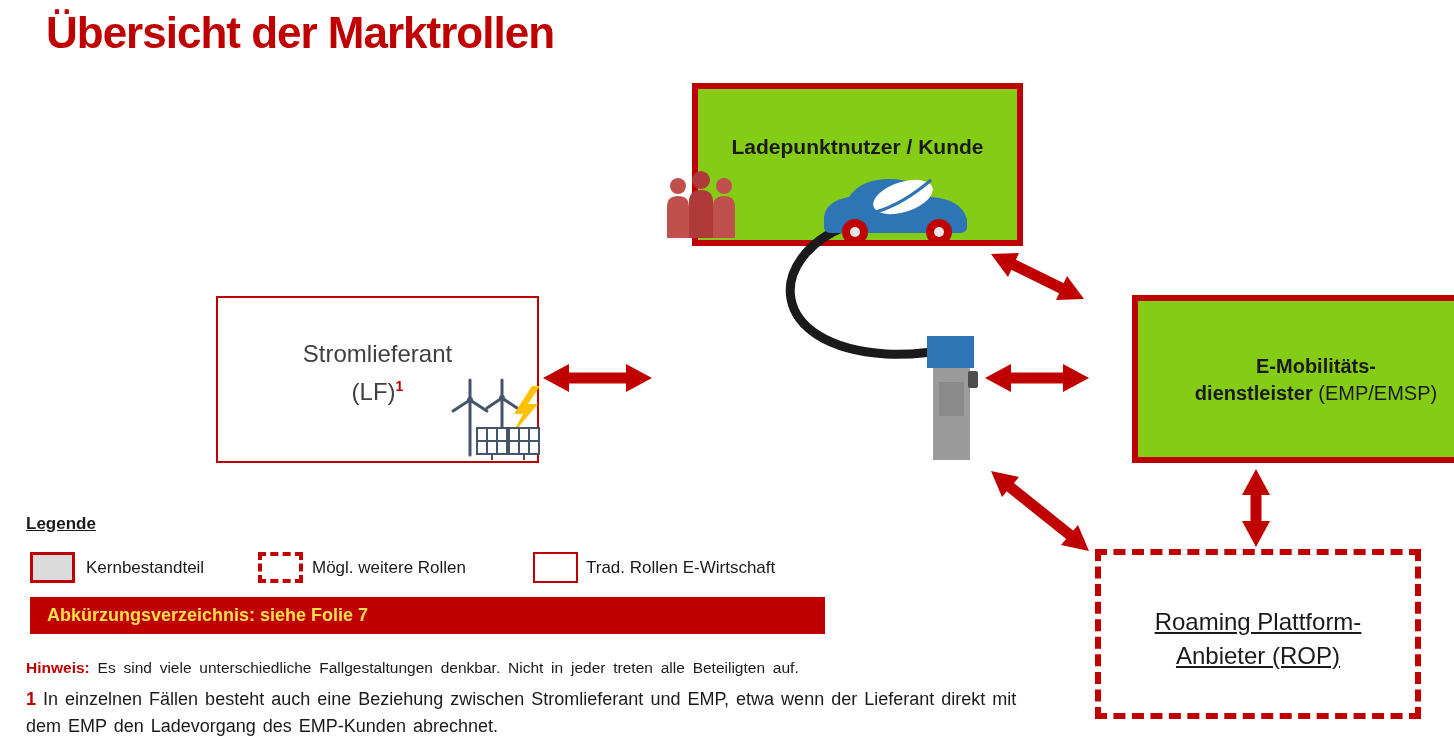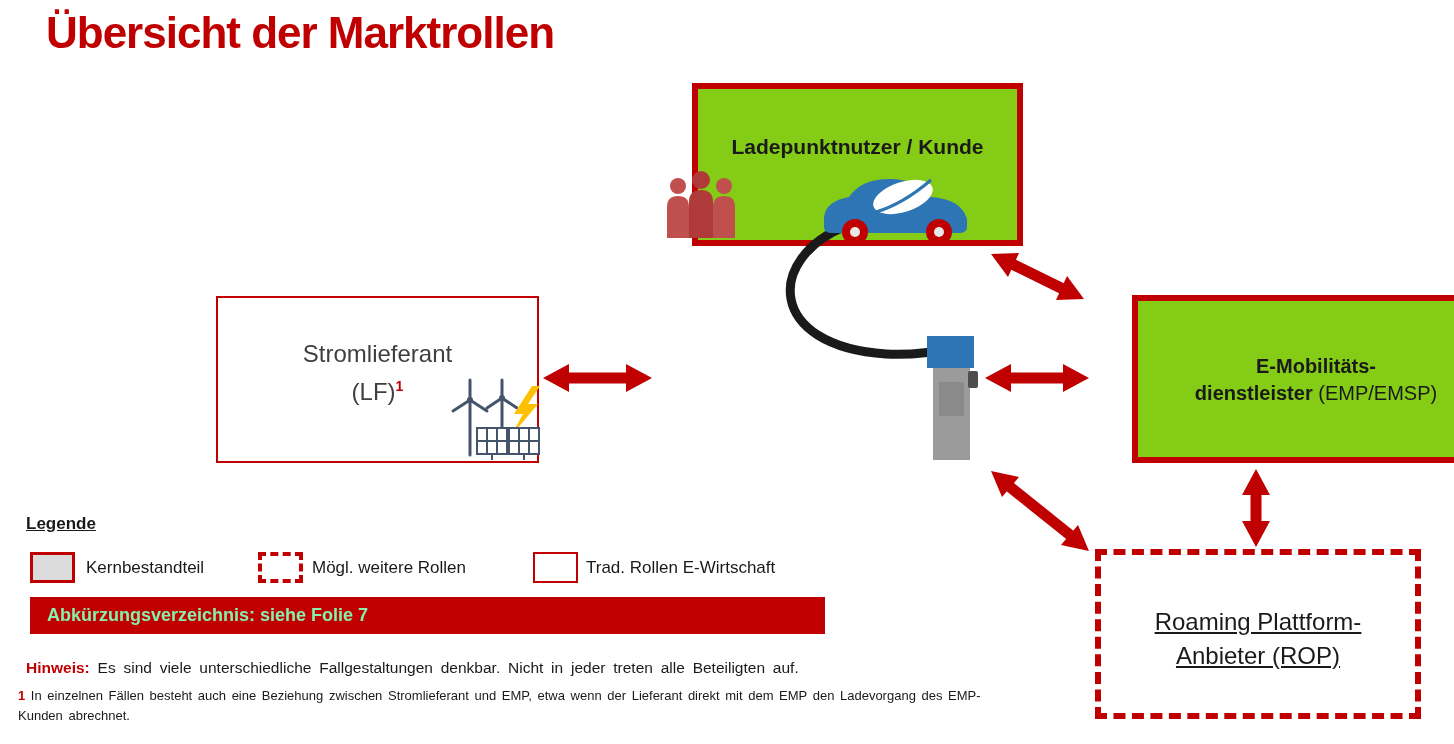--- a/index.html
+++ b/index.html
@@ -37,31 +37,31 @@
   }
   .swatch { position:absolute; width:45px; height:31px; box-sizing:border-box; top:552px; }
   .swatch.s-core { left:30px;  background:#DBDBDB; border:3px solid #C00000; }
   .swatch.s-dash { left:258px; background:#ffffff; border:4px dashed #C00000; }
   .swatch.s-trad { left:533px; background:#ffffff; border:2px solid #C00000; }
   .legend-label { position:absolute; top:558px; font-size:17px; color:#1A1A1A; }
   .ll-0 { left:86px; } .ll-1 { left:312px; } .ll-2 { left:586px; }
 
   .banner {
     position:absolute; left:30px; top:597px; width:795px; height:37px;
-    background:#C00000; color:#86efac; font-weight:700; font-size:18px;
+    background:#C00000; color:#fde047; font-weight:700; font-size:18px;
     line-height:37px; padding-left:17px; box-sizing:border-box;
   }
   .hinweis {
     position:absolute; left:26px; top:659px; width:1010px;
     font-size:15.5px; color:#1A1A1A; word-spacing:3.5px;
   }
   .hinweis .red { color:#C00000; font-weight:700; }
   .footnote {
-    position:absolute; left:18px; top:686px; width:1000px;
-    font-size:13px; color:#1A1A1A; line-height:1.5; word-spacing:2px;
+    position:absolute; left:26px; top:686px; width:1000px;
+    font-size:18px; color:#1A1A1A; line-height:1.5; word-spacing:2px;
   }
   .footnote .red { color:#C00000; font-weight:700; }
 
   .overlay { position:absolute; left:0; top:0; width:1454px; height:744px; pointer-events:none; }
 </style>
 </head>
 <body>
 
 <div class="canvas">
 

